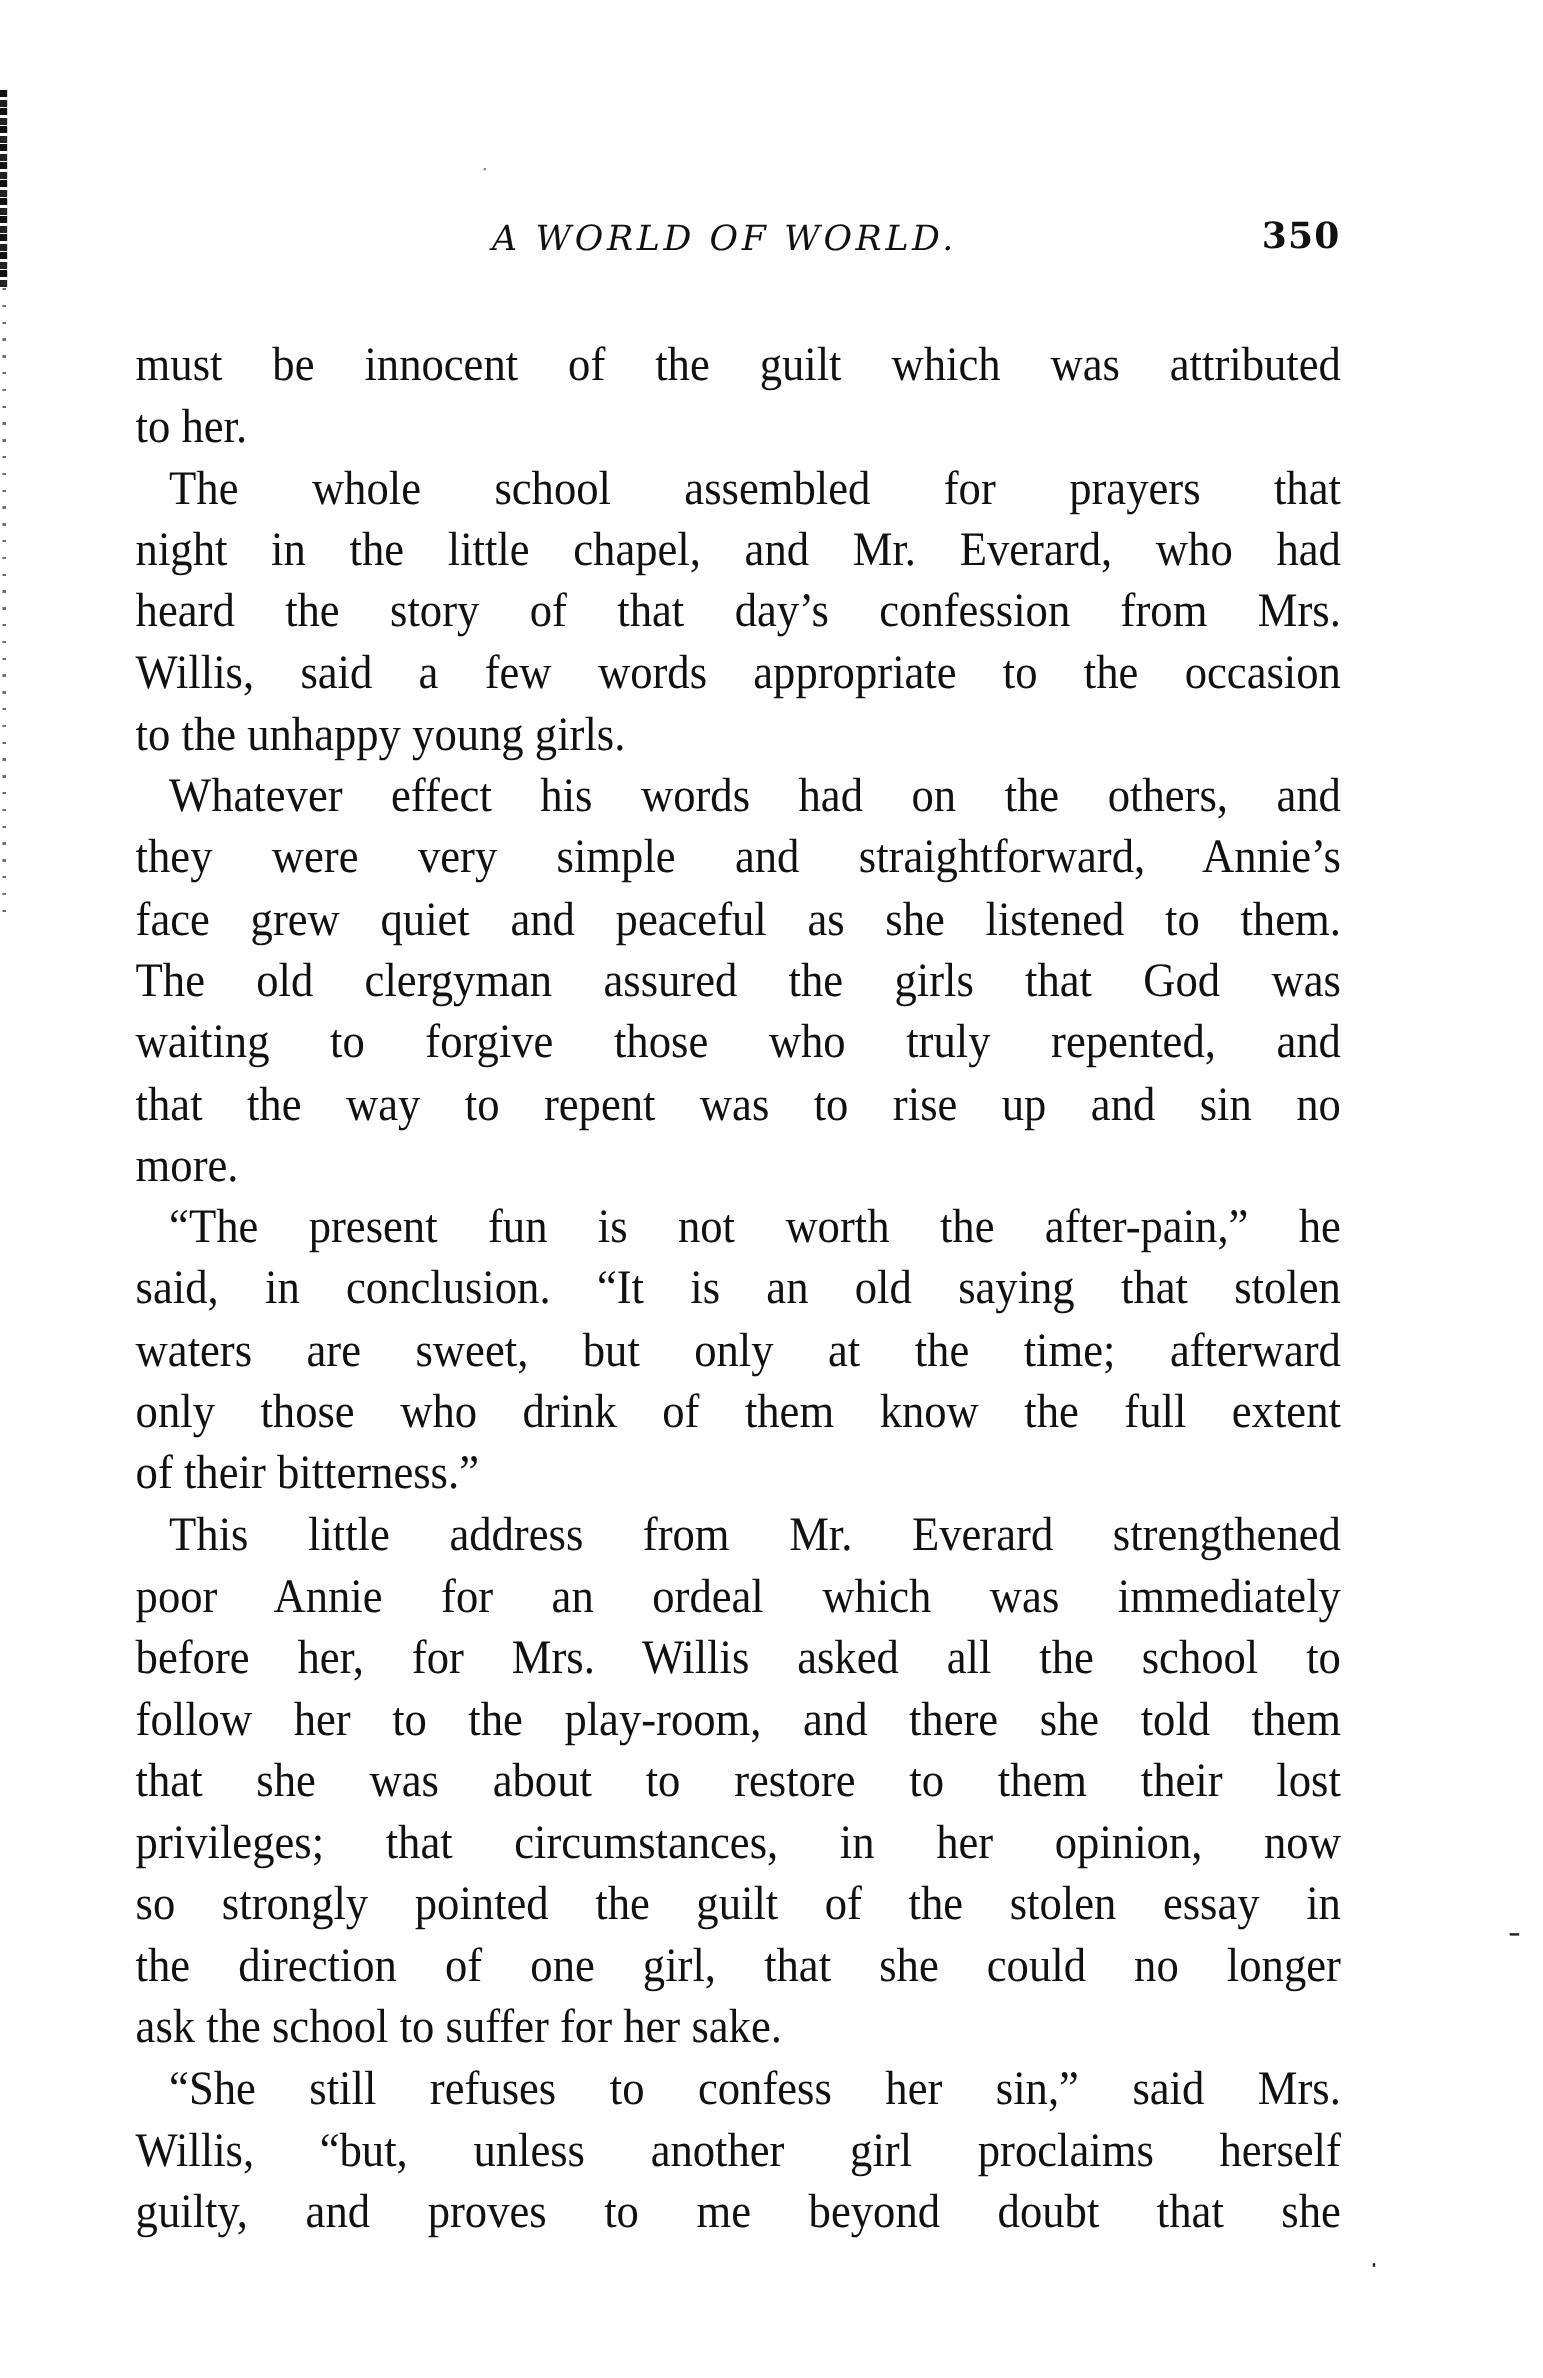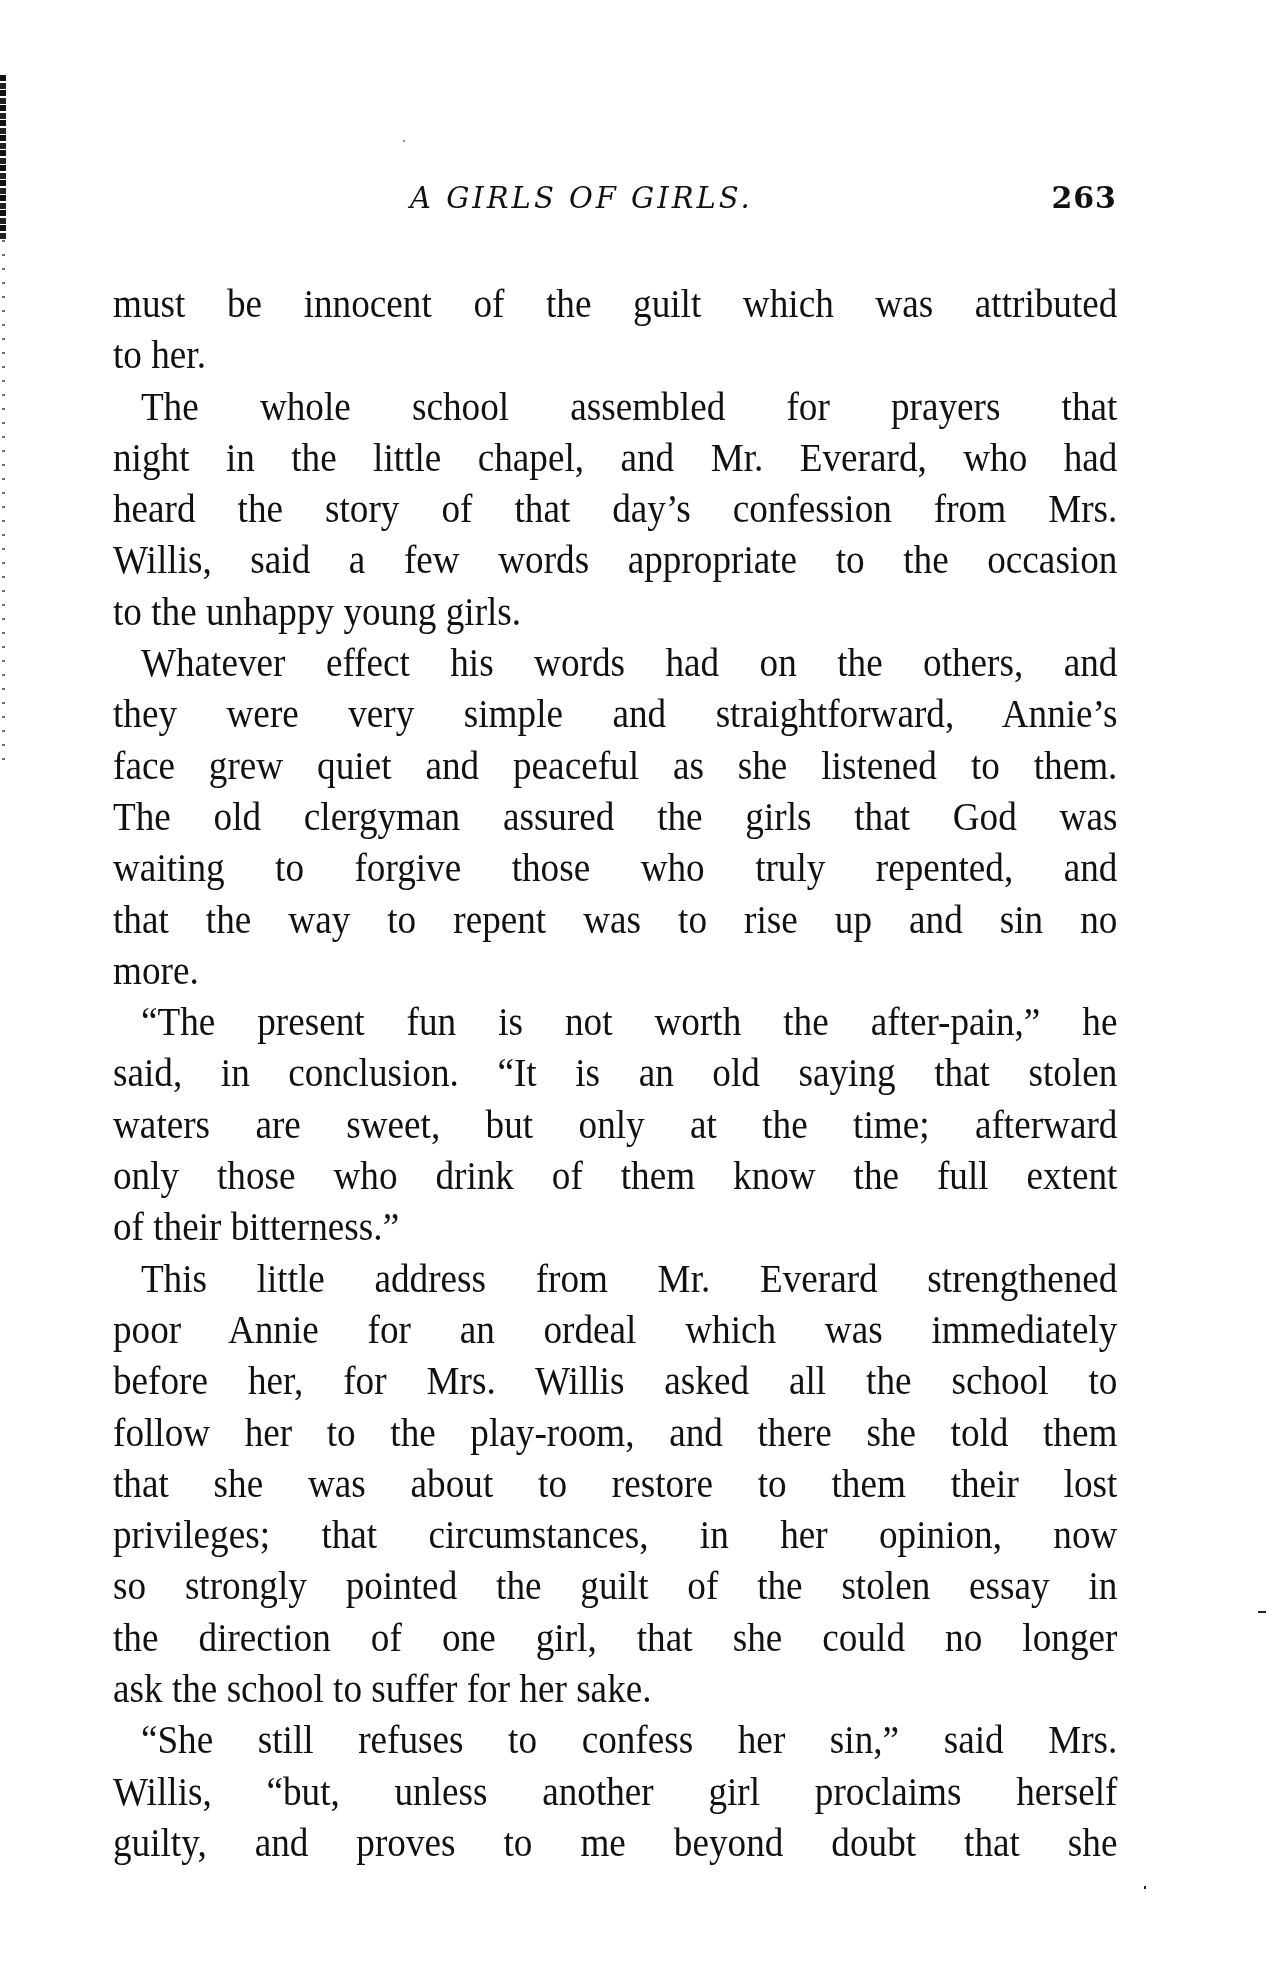--- a/index.html
+++ b/index.html
@@ -107,22 +107,22 @@
 <body>
 
 <div class="page">
   <div class="scan-edge"></div>
   <div class="scan-dots"></div>
   <div class="speck s1"></div>
   <div class="speck s2"></div>
   <div class="speck s3"></div>
 
   <div class="running-head">
-    <span class="running-title">A GIRLS OF GIRLS.</span>
-    <span class="page-number">263</span>
+    <span class="running-title">A WORLD OF WORLD.</span>
+    <span class="page-number">350</span>
   </div>
 
   <div class="body-text" id="body-text">
       <span class="line">must be innocent of the guilt which was attributed</span>
       <span class="line last">to her.</span>
       <span class="line indent">The whole school assembled for prayers that</span>
       <span class="line">night in the little chapel, and Mr. Everard, who had</span>
       <span class="line">heard the story of that day’s confession from Mrs.</span>
       <span class="line">Willis, said a few words appropriate to the occasion</span>
       <span class="line last">to the unhappy young girls.</span>

